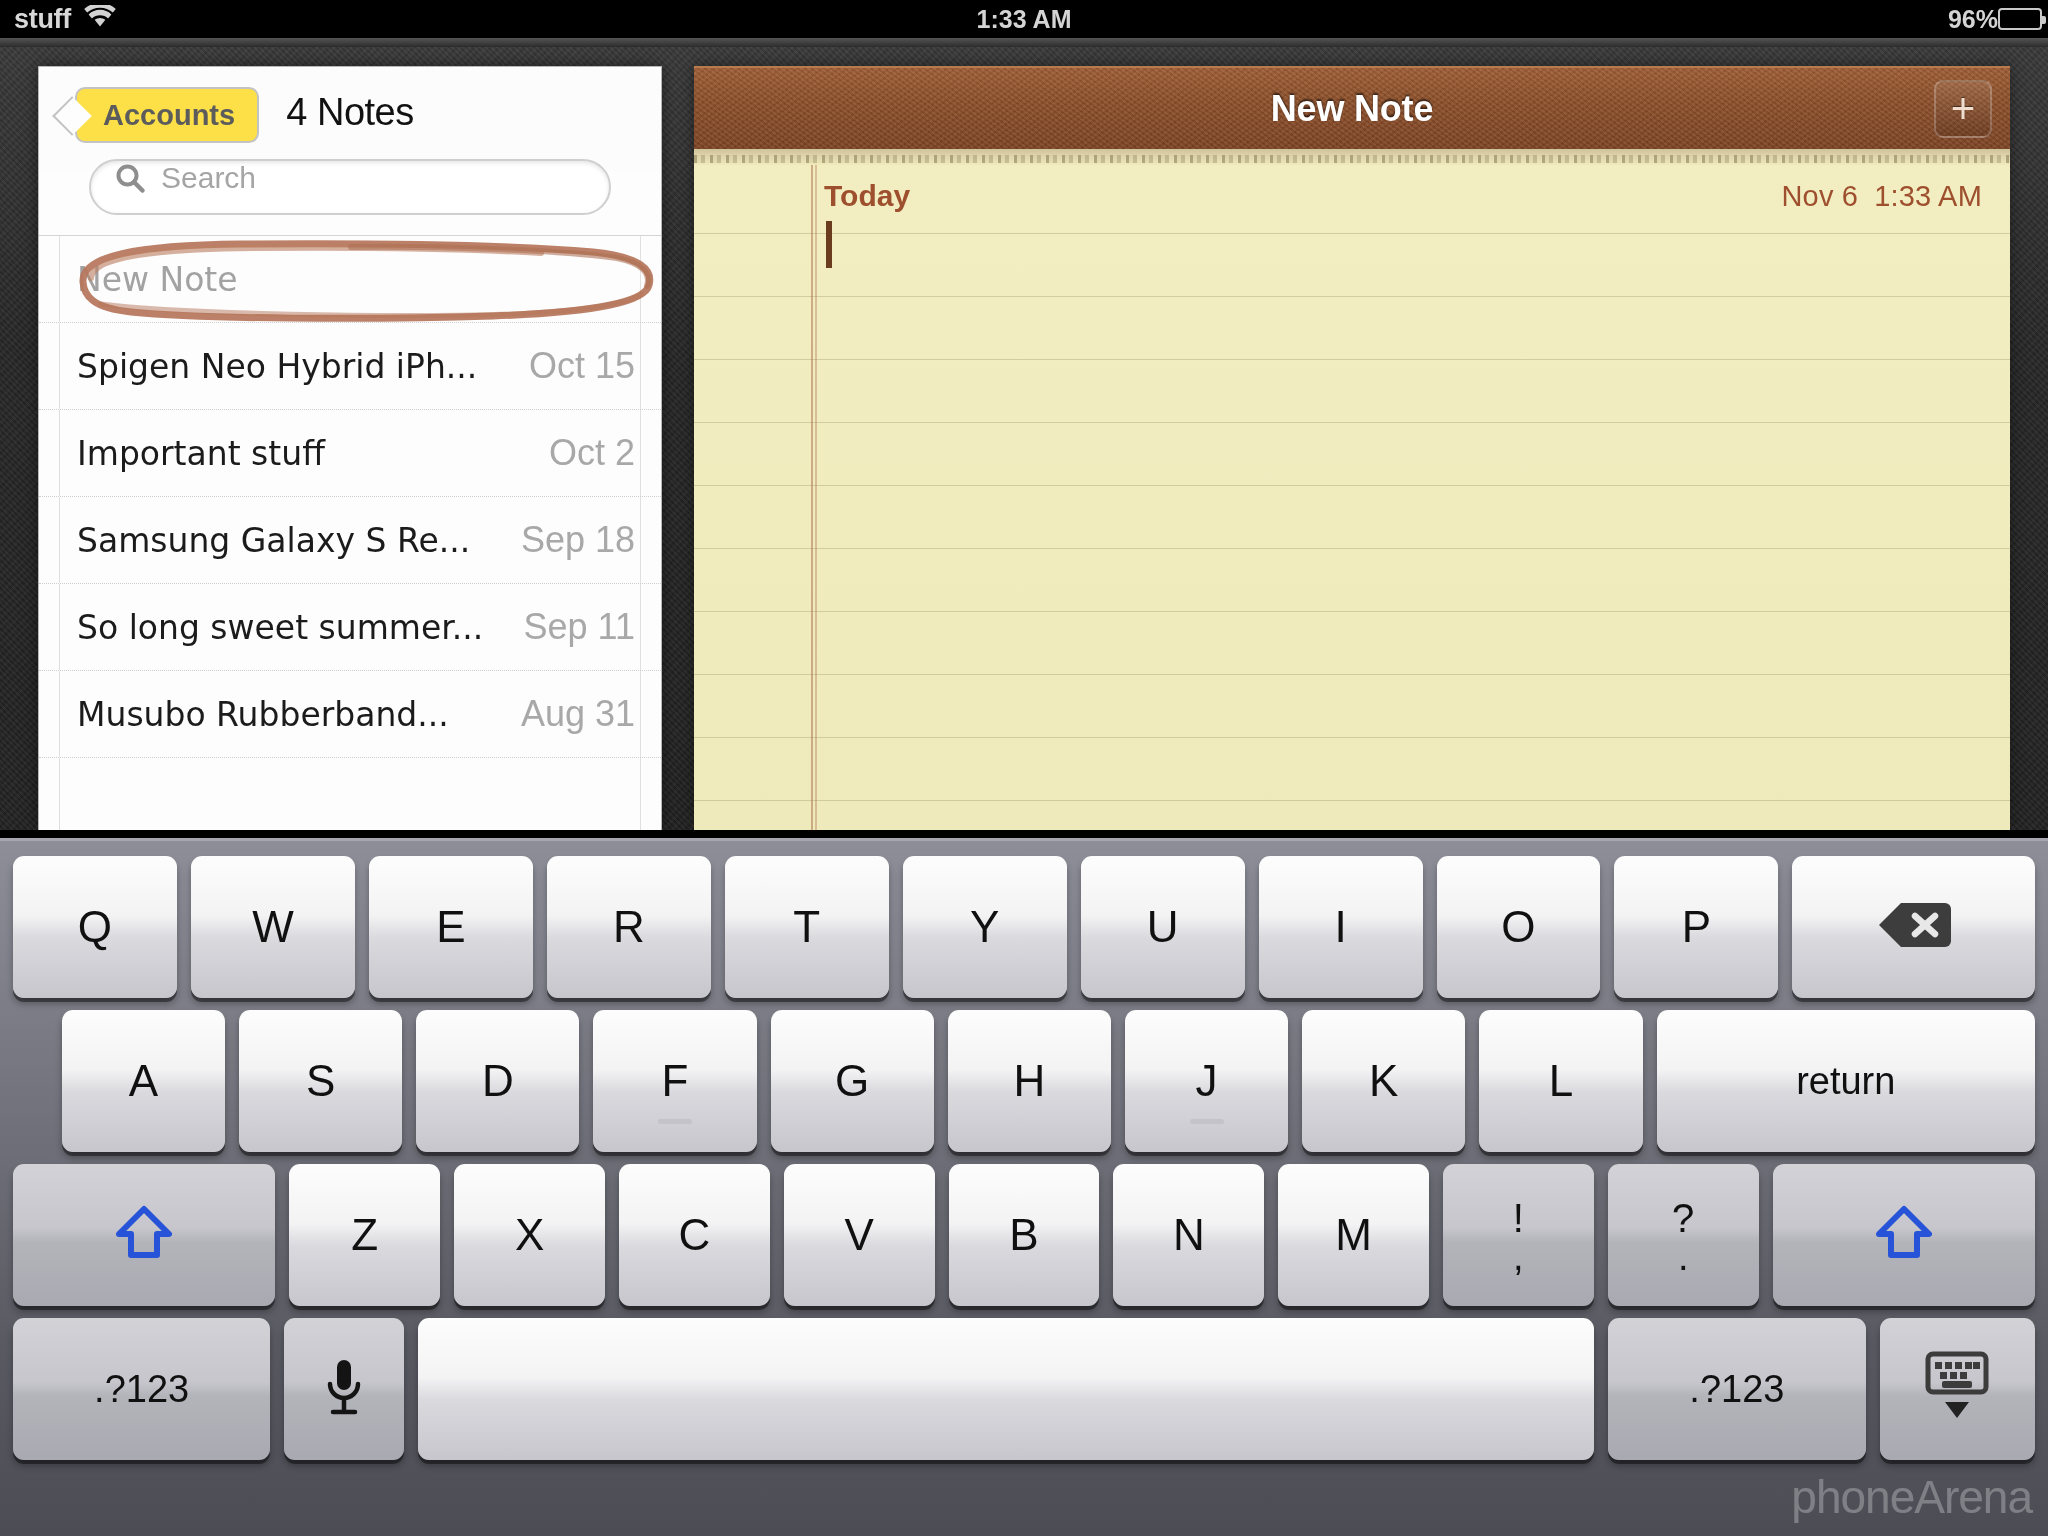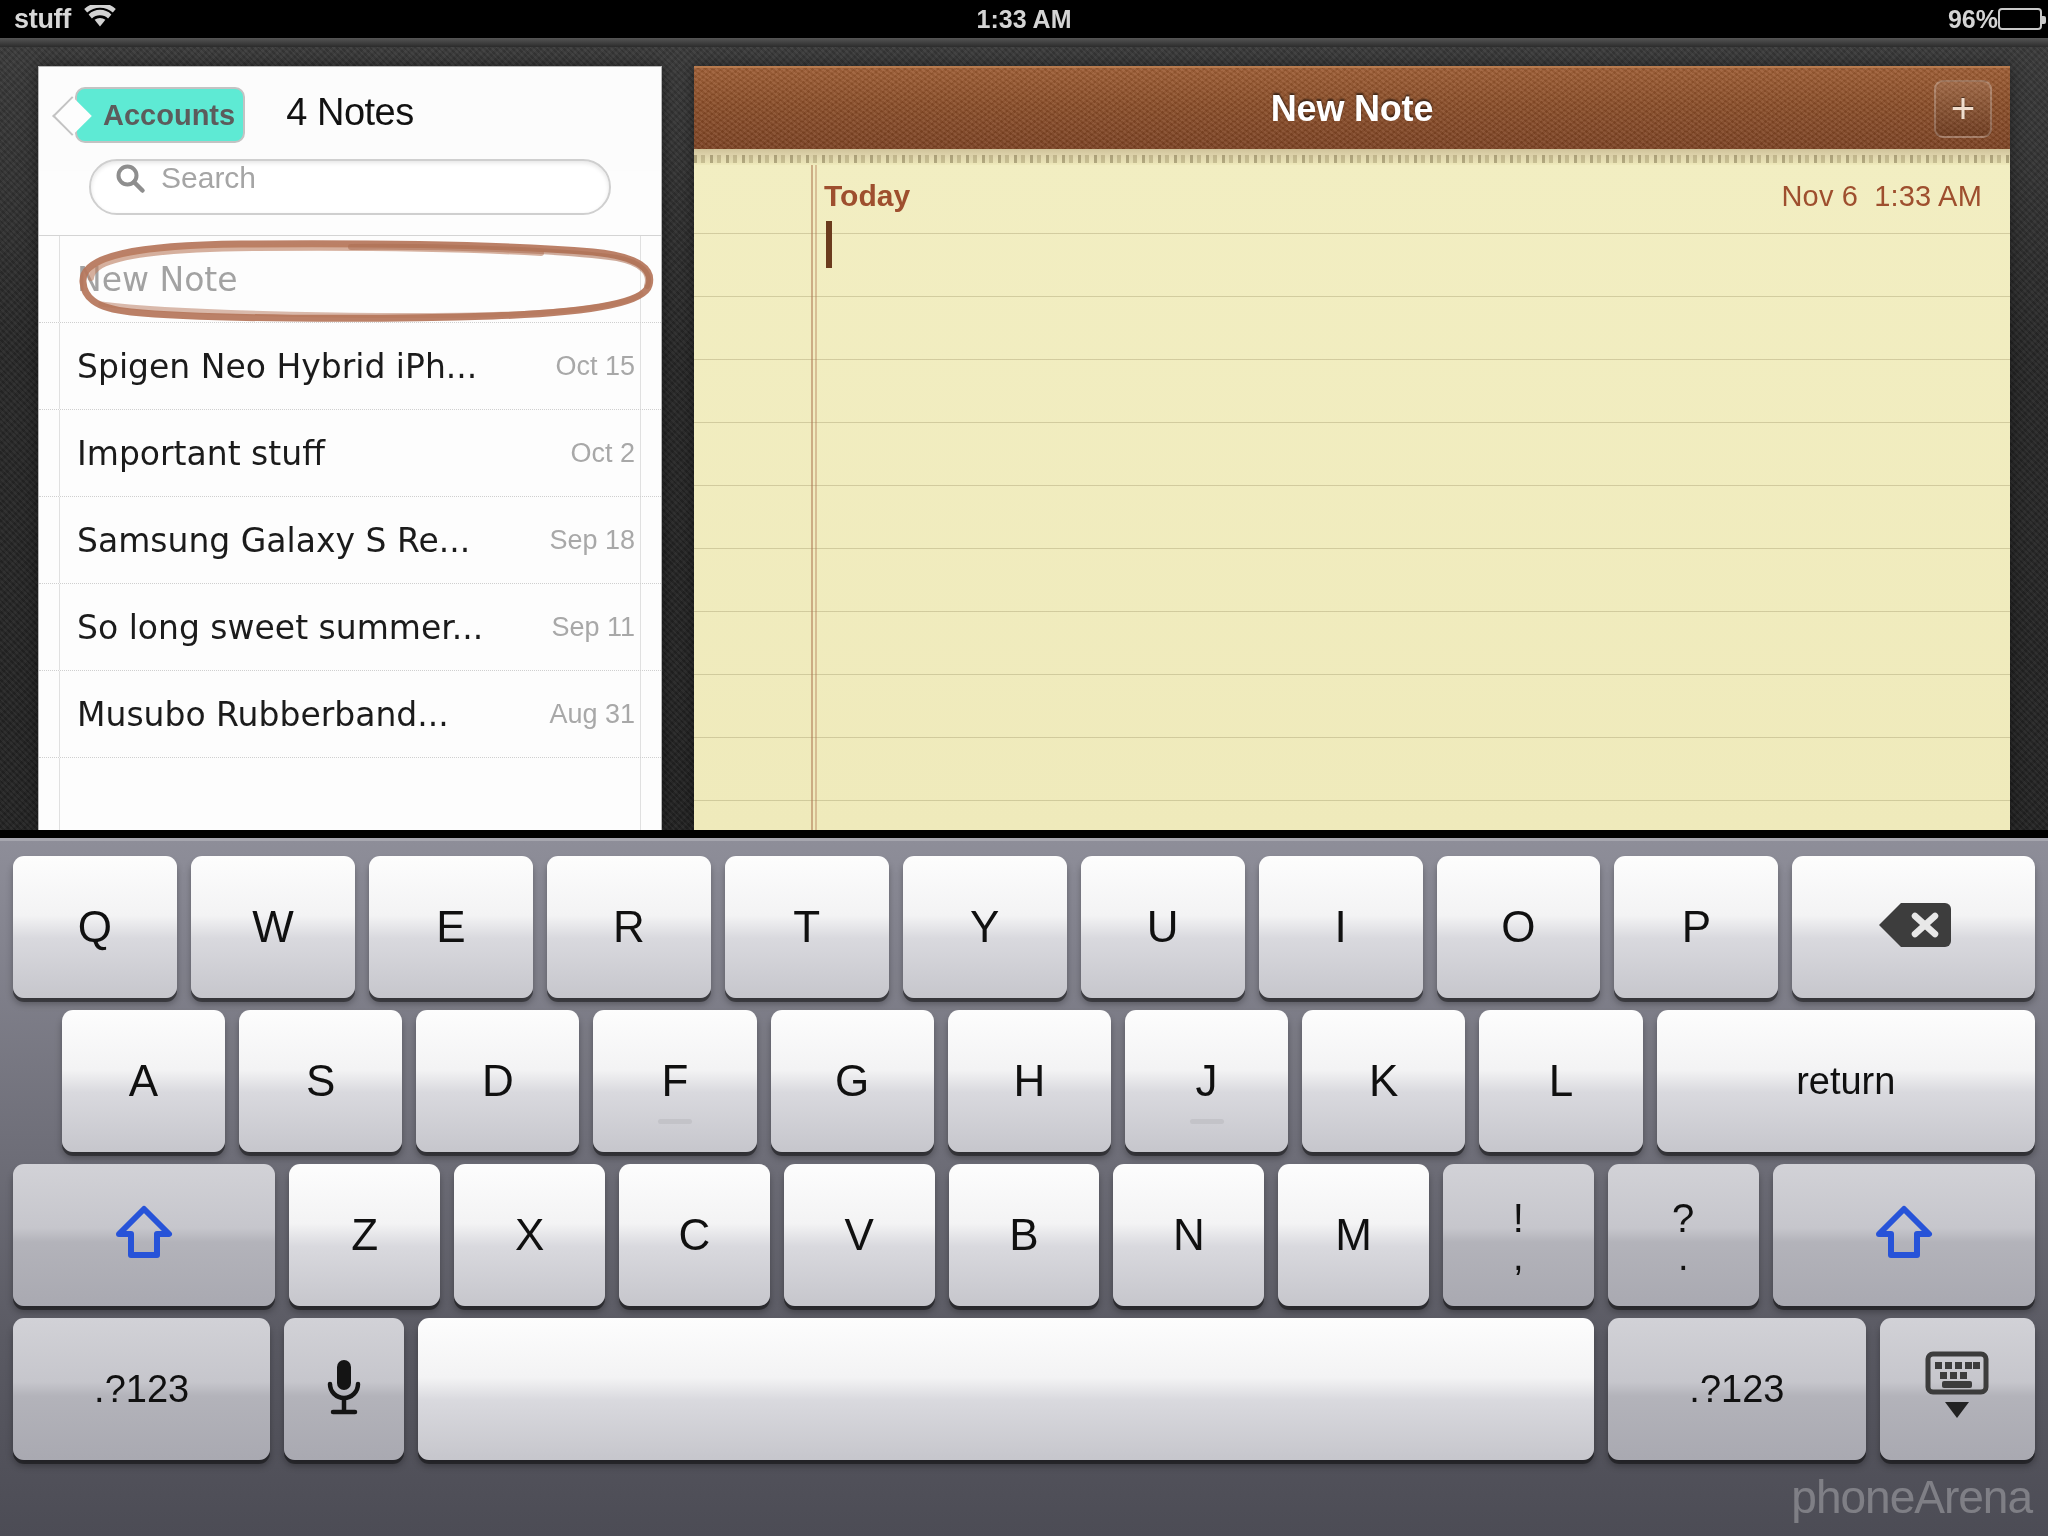--- a/index.html
+++ b/index.html
@@ -111,23 +111,23 @@
   }
   #sidebar-header {
     position: relative;
     height: 104px;
     background: #fcfcfc;
   }
   #accounts-btn {
     position: absolute;
     left: 36px; top: 20px;
     height: 56px;
-    padding: 0 8px 0 26px;
+    padding: 0 22px 0 26px;
     display: flex; align-items: center;
-    background: #5eead4;
+    background: #fde047;
     border: 2px solid #c3c3c3;
     border-radius: 10px;
     color: #5c5c5c;
     font-size: 29px;
     font-weight: bold;
     cursor: pointer;
   }
   #accounts-btn::before {
     content: "";
     position: absolute;
@@ -206,21 +206,21 @@
     flex: 1 1 auto;
     font-family: "DejaVu Sans", sans-serif;
     font-size: 33px;
     color: #1b1b1b;
     white-space: nowrap;
     overflow: hidden;
   }
   .note-row.selected .note-title { color: #a2a2a2; }
   .note-date {
     flex: 0 0 auto;
-    font-size: 27px;
+    font-size: 36px;
     color: #a8a8a8;
     padding-left: 18px;
   }
   .note-row.empty { border-bottom: none; height: 90px; }
 
   #selection-circle {
     position: absolute;
     left: 2px; top: 2px;
     width: 620px; height: 84px;
     pointer-events: none;

